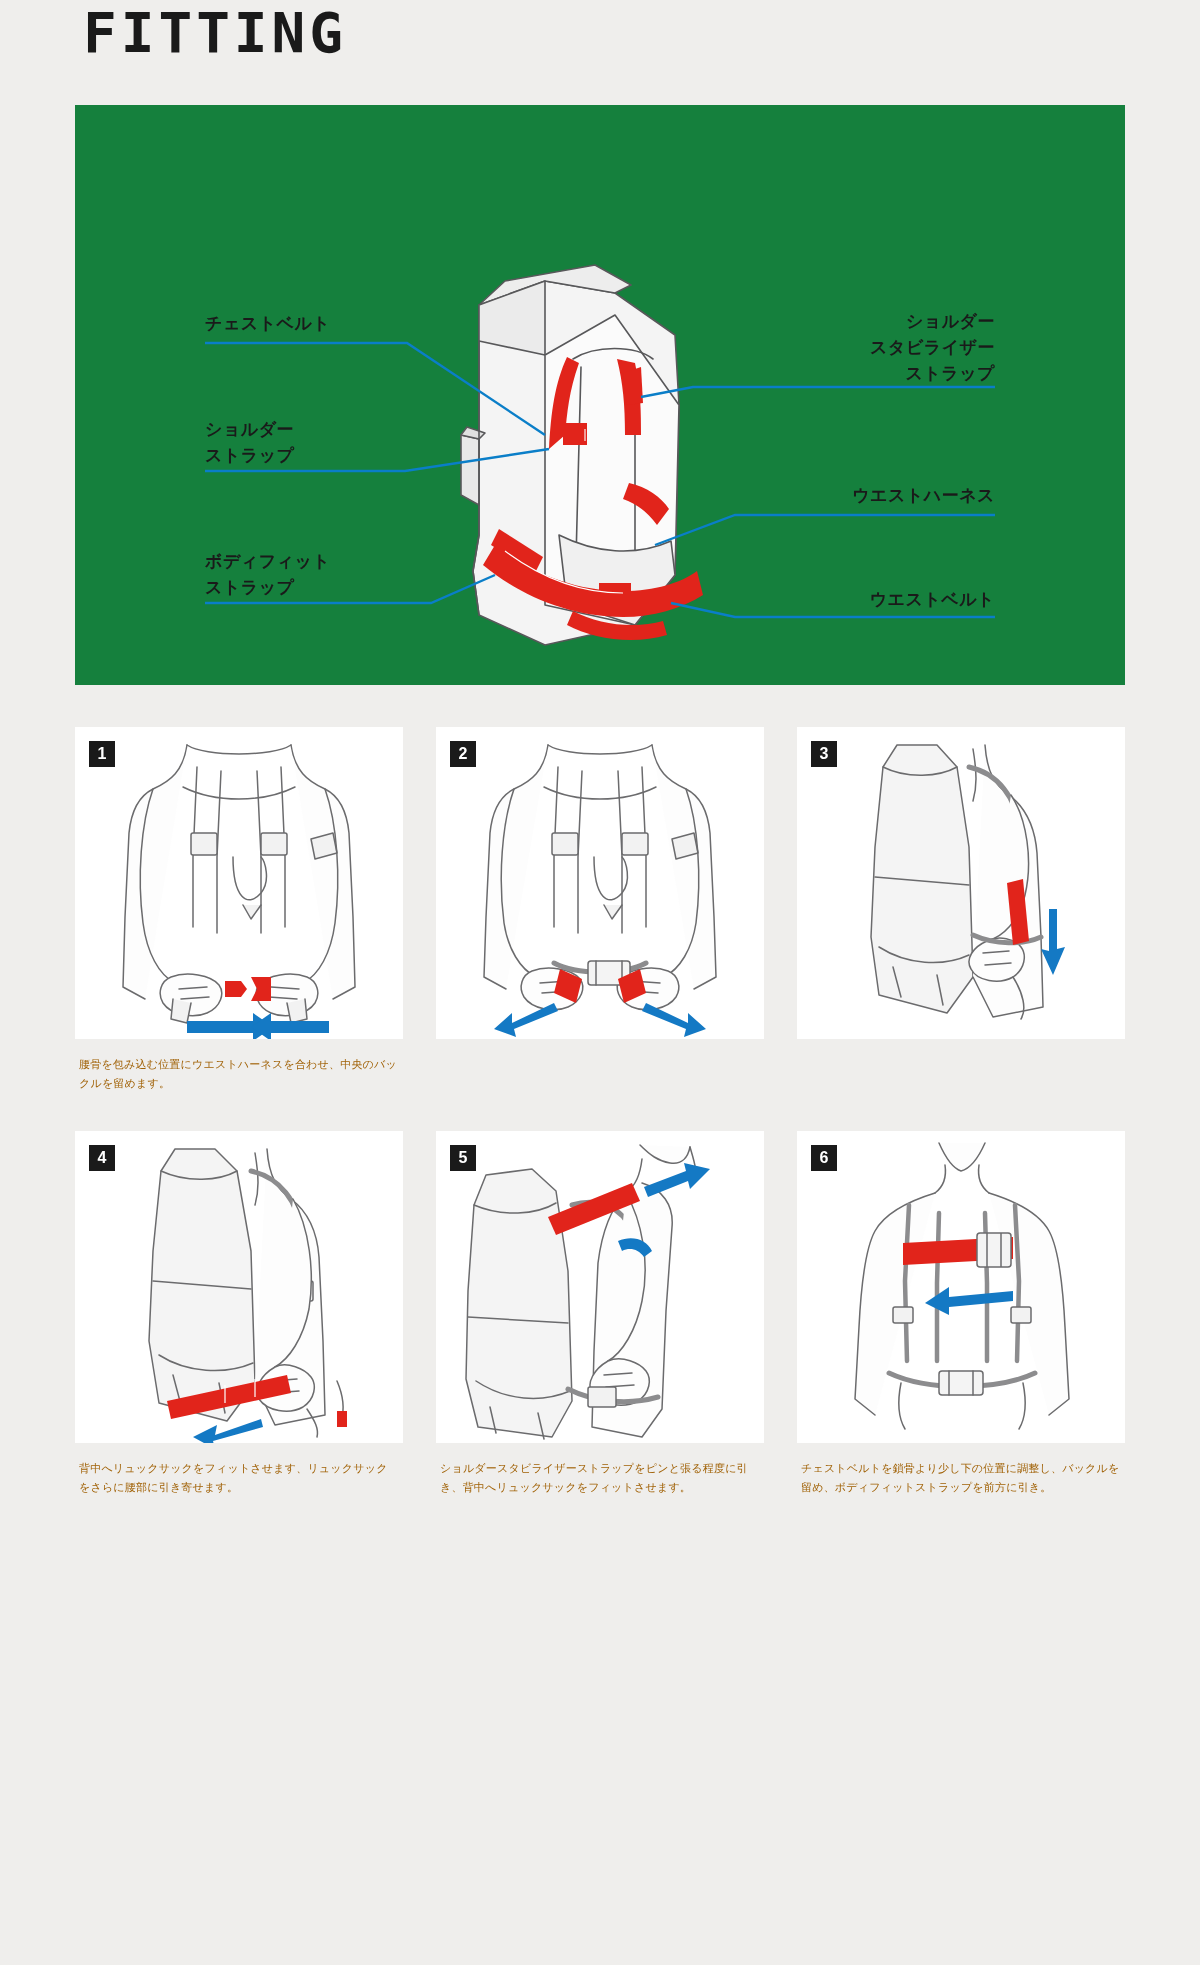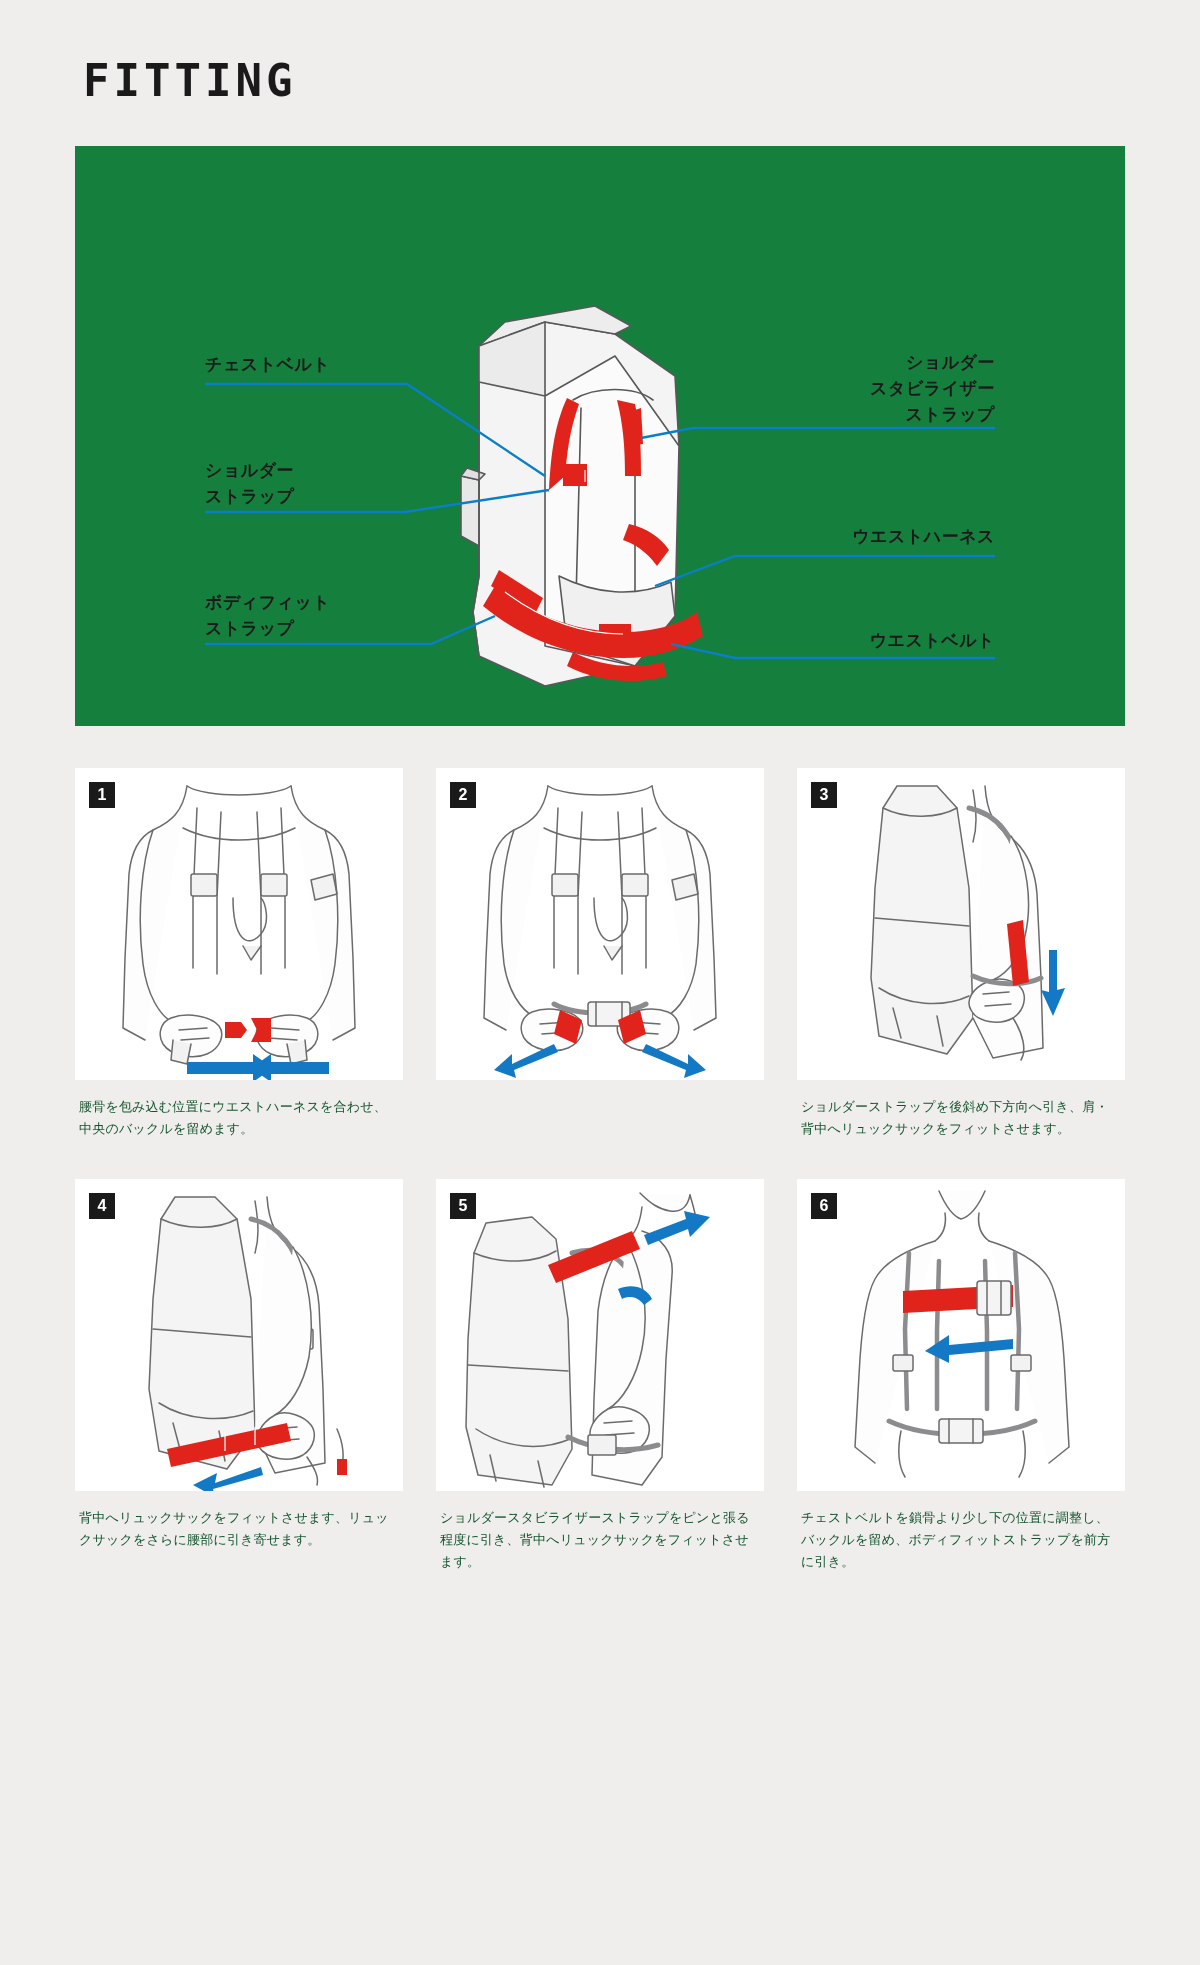--- a/index.html
+++ b/index.html
@@ -11,24 +11,23 @@
   .page {
     width: 1200px;
     min-height: 1965px;
     background: #efeeec;
     position: relative;
     padding: 0 75px;
   }
   .page-title {
     font-family: "DejaVu Sans Mono", monospace;
     font-weight: bold;
-    font-size: 44px;
+    font-size: 56px;
     letter-spacing: 4px;
     color: #1a1a1a;
-    padding-top: 55px;
     margin: 0 0 40px 8px;
   }
   
   .hero {
     background: #15803d;
     width: 1050px;
     height: 580px;
     position: relative;
   }
   .hero svg { display: block; }
@@ -57,23 +56,23 @@
     color: #ffffff;
     font-size: 16px;
     font-weight: bold;
     font-family: "Liberation Sans", sans-serif;
     display: flex;
     align-items: center;
     justify-content: center;
     z-index: 5;
   }
   .step-caption {
-    font-size: 13px;
+    font-size: 11px;
     line-height: 1.72;
-    color: #14532d;
+    color: #a16207;
     padding: 16px 4px 0 4px;
     letter-spacing: 0.2px;
   }
   .row2 { margin-top: 38px; }
 
   
   .callout {
     font-size: 17px;
     font-weight: bold;
     fill: #1a1a1a;
@@ -297,21 +296,20 @@
             <path d="M216 250 C226 266 230 282 224 292"></path>
           </g>
           <g>
             <path d="M210 156 L226 152 L232 214 L216 218 Z" fill="#e1241b"></path>
           </g>
           <g fill="#1479c4">
             <path d="M252 182 L252 224 L244 222 L256 248 L268 220 L260 222 L260 182 Z"></path>
           </g>
         </svg>
       </div>
-      <div class="step-caption">ショルダーストラップを後斜め下方向へ引き、肩・背中へリュックサックをフィットさせます。</div>
     </div>
   </div>
 
   <div class="steps row2">
 
     <div class="step">
       <div class="step-figure">
         <div class="step-num">4</div>
         <svg width="328" height="312" viewBox="0 0 328 312">
           <g fill="none" stroke="#6b6b6d" stroke-width="1.5" stroke-linecap="round" stroke-linejoin="round">

